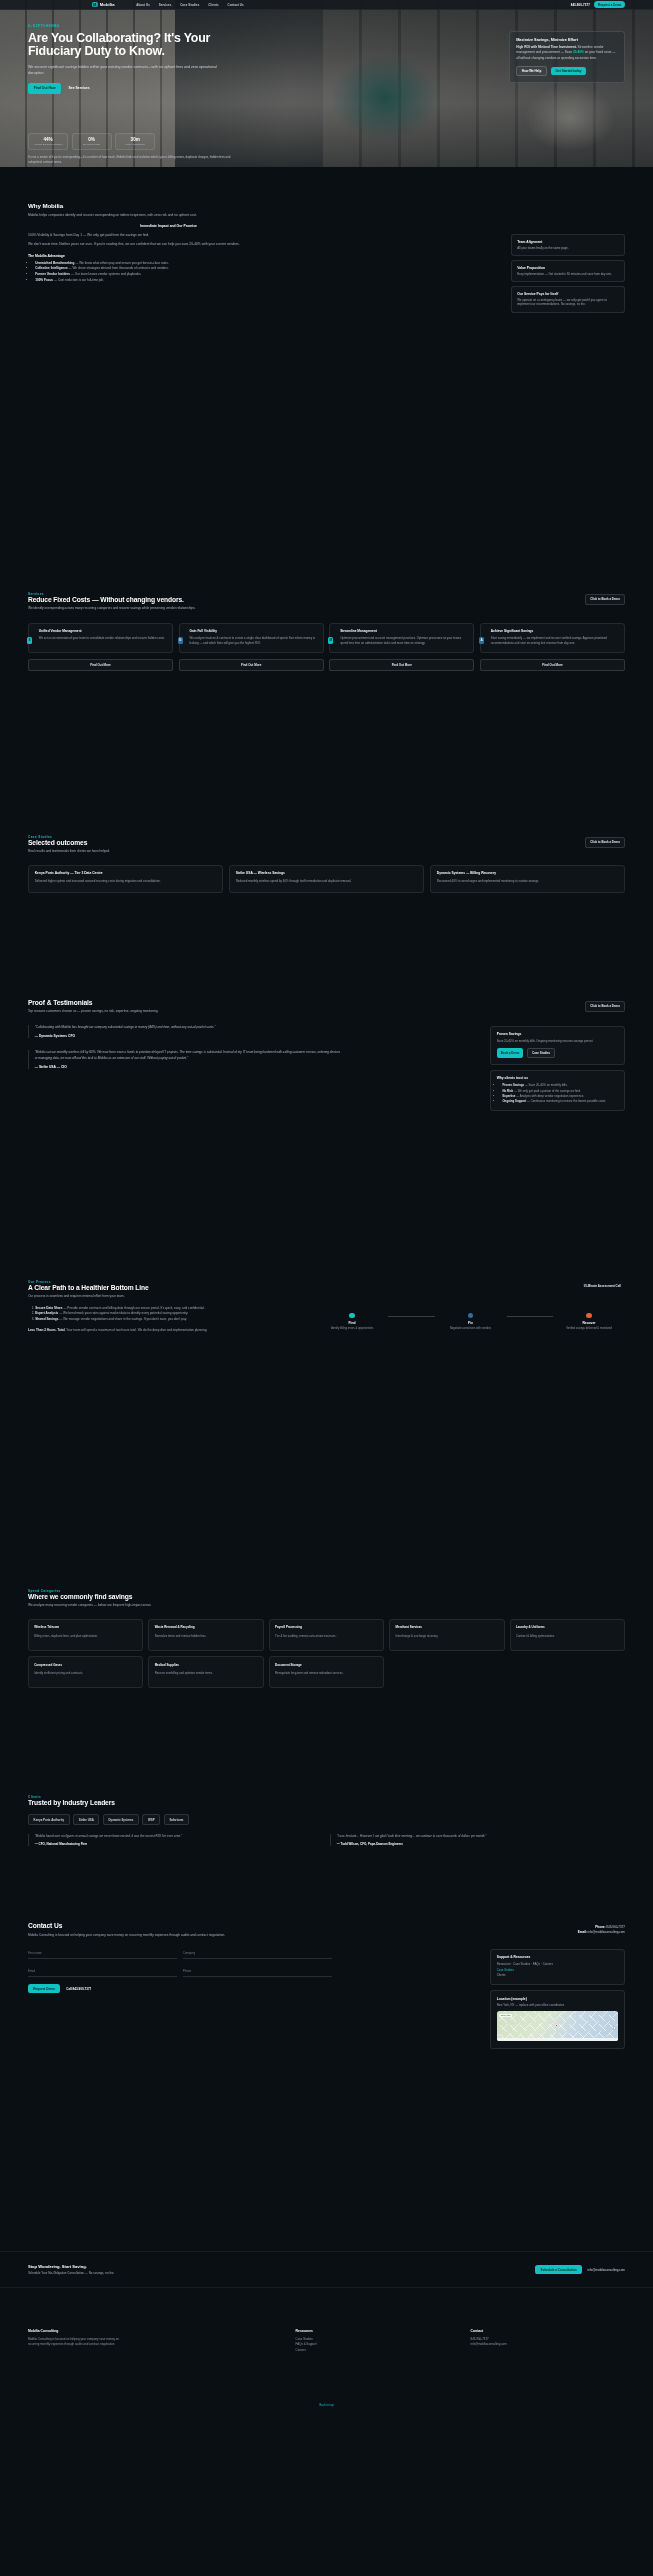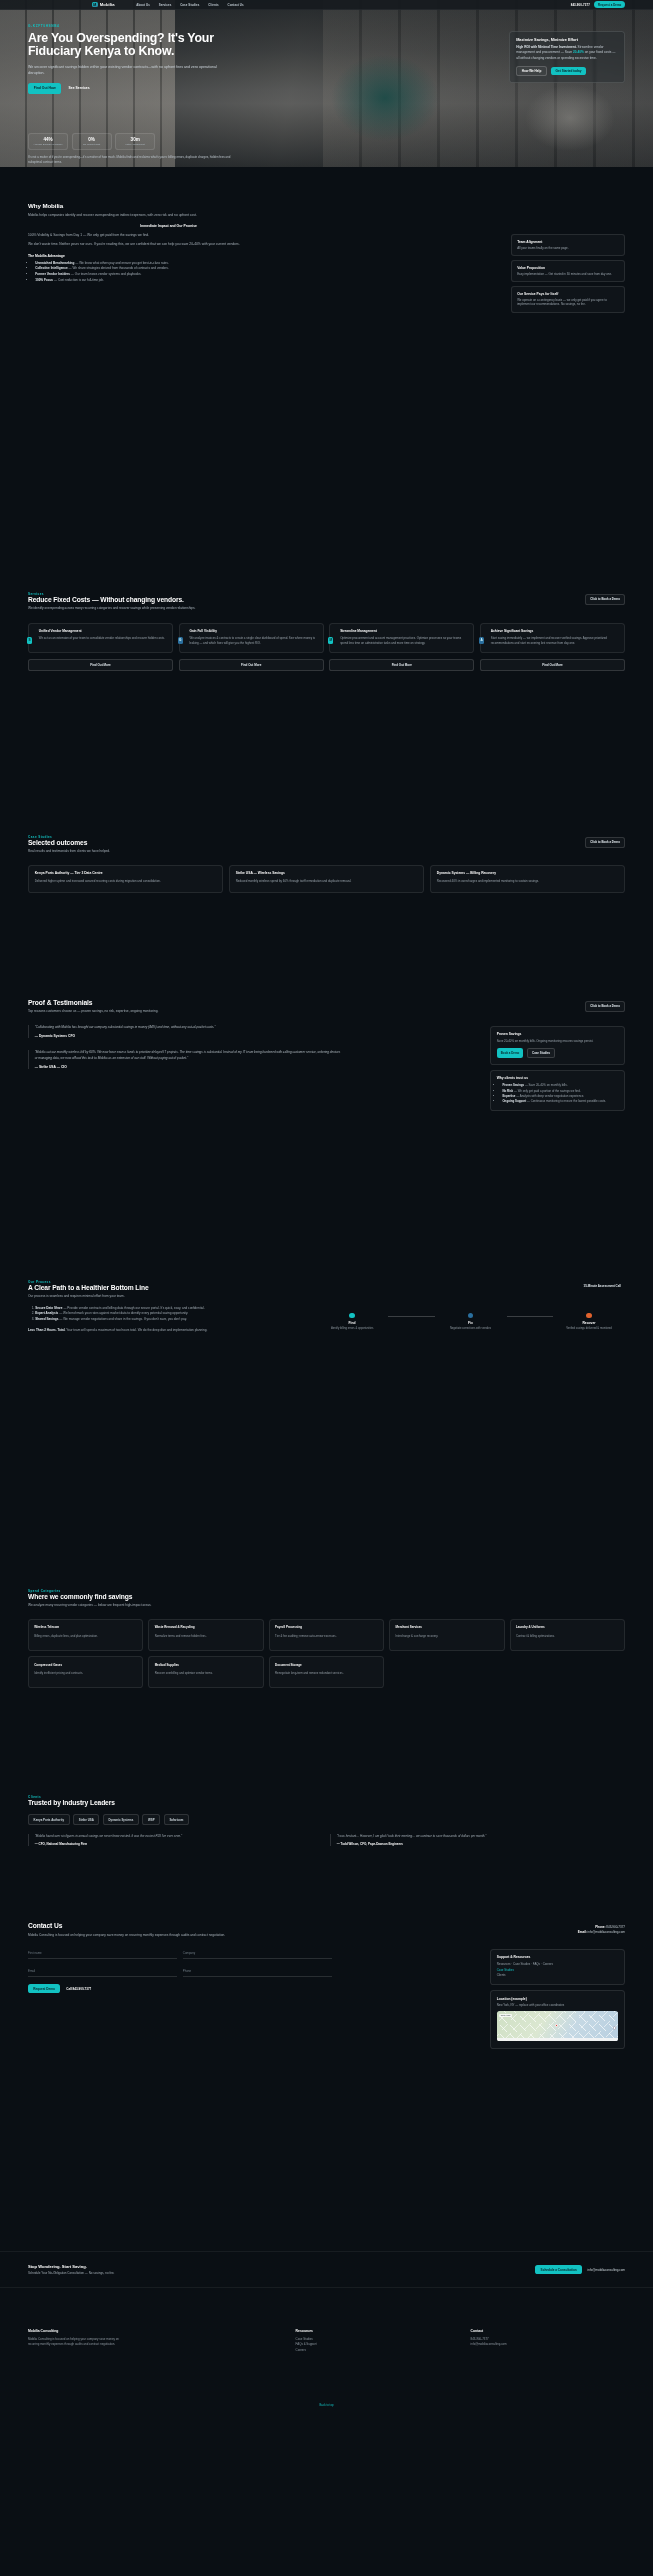--- a/index.html
+++ b/index.html
@@ -264,21 +264,21 @@
         <span class="nav-phone">843-900-7377</span>
         <button class="nav-cta">Request a Demo</button>
       </div>
     </div>
   </div>
 
   <div class="hero">
     <div class="hero-bg"></div>
     <div class="hero-inner">
       <div class="eyebrow">G-KZFT0HSNB4</div>
-      <h1 class="hero-title">Are You Overspending? It's Your Fiduciary Kenya to Know.</h1>
+      <h1 class="hero-title">Are You Collaborating? It's Your Fiduciary Duty to Know.</h1>
       <div class="hero-sub">We uncover significant savings hidden within your existing vendor contracts—with no upfront fees and zero operational disruption.</div>
       <div class="hero-btns">
         <button class="btn-primary">Find Out How</button>
         <button class="btn-ghost">See Services</button>
       </div>
     </div>
 
     <div class="hero-card">
       <div class="hc-title">Maximize Savings, Minimize Effort</div>
       <div class="hc-body">

